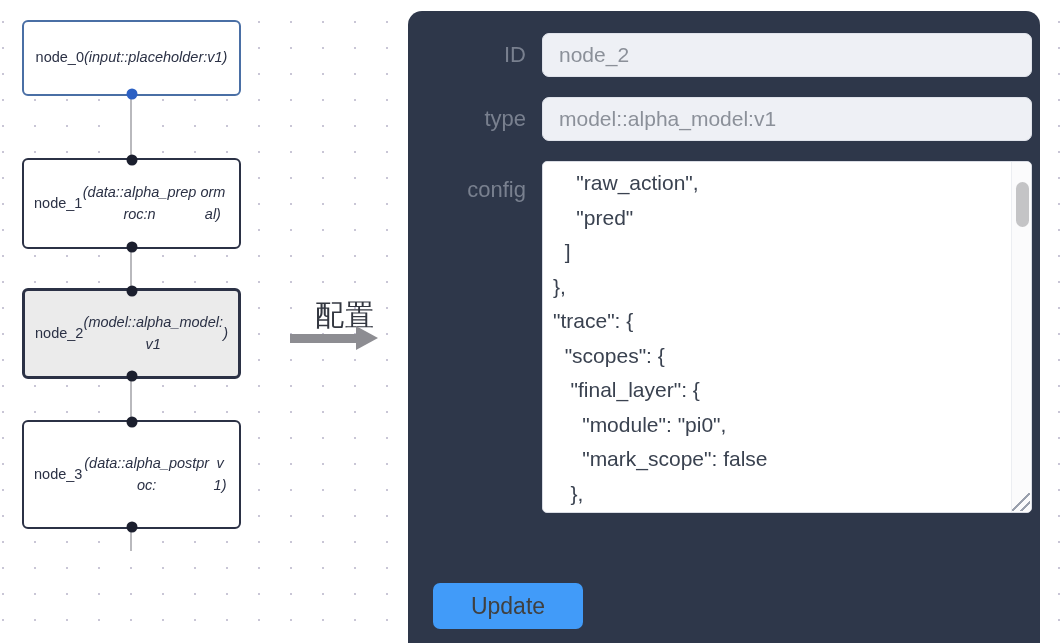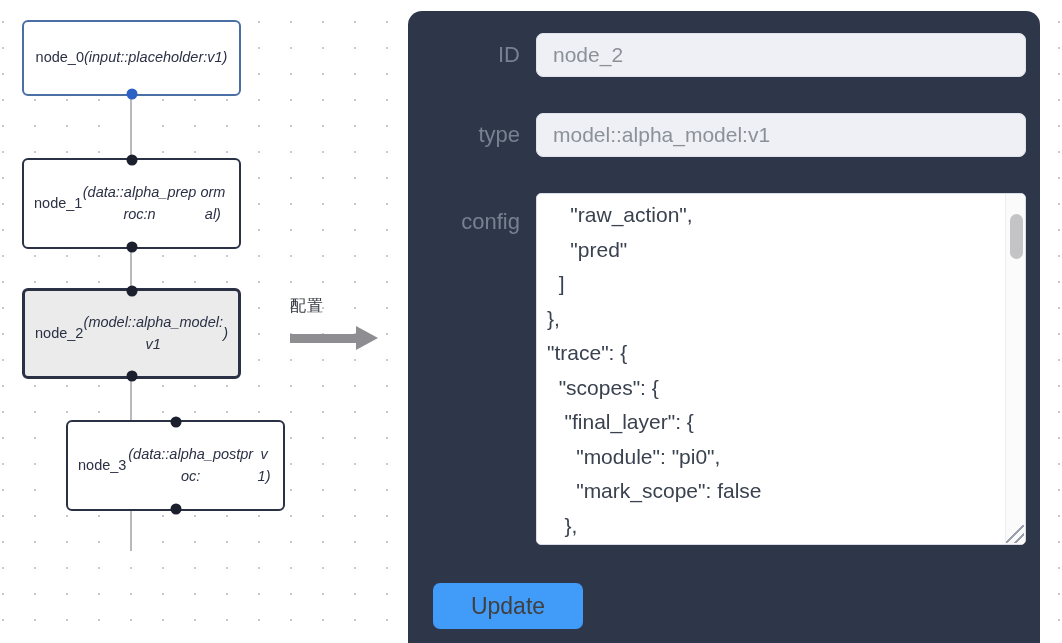--- a/index.html
+++ b/index.html
@@ -84,23 +84,23 @@
   
   #annotation {
     position: absolute;
     left: 288px;
     top: 296px;
     width: 110px;
     height: 70px;
   }
   #annotation .anno-label {
     position: absolute;
-    left: 2px;
+    left: 27px;
     top: 0;
-    font-size: 16px;
+    font-size: 29px;
     color: #333740;
     letter-spacing: 1px;
     white-space: nowrap;
   }
   #annotation .arrow-shaft {
     position: absolute;
     left: 2px;
     top: 38px;
     width: 70px;
     height: 9px;
@@ -124,22 +124,22 @@
     width: 632px;
     height: 650px;
     background: #2e374a;
     border-radius: 14px;
     padding: 22px 0 0 0;
   }
 
   .field-row {
     display: flex;
     align-items: center;
-    margin-bottom: 36px;
-    padding-left: 8px;
+    margin-bottom: 20px;
+    padding-left: 14px;
   }
   .field-row.config-row { align-items: flex-start; }
 
   .field-label {
     width: 120px;
     text-align: right;
     padding-right: 16px;
     color: #79808f;
     font-size: 22px;
     flex-shrink: 0;
@@ -252,21 +252,21 @@
     </div>
 
     <div class="node selected" style="top:288px; height:91px;">
       <div class="node-title">node_2</div>
       <div class="node-sub">(model::alpha_model:v1</div>
       <div class="node-sub">)</div>
       <div class="port top"></div>
       <div class="port bottom"></div>
     </div>
 
-    <div class="node" style="top:420px; height:91px;margin-left:44px;">
+    <div class="node" style="top:420px; height:109px;">
       <div class="node-title">node_3</div>
       <div class="node-sub">(data::alpha_postproc:</div>
       <div class="node-sub">v1)</div>
       <div class="port top"></div>
       <div class="port bottom"></div>
     </div>
 
   </div>
 
   <div id="annotation">

